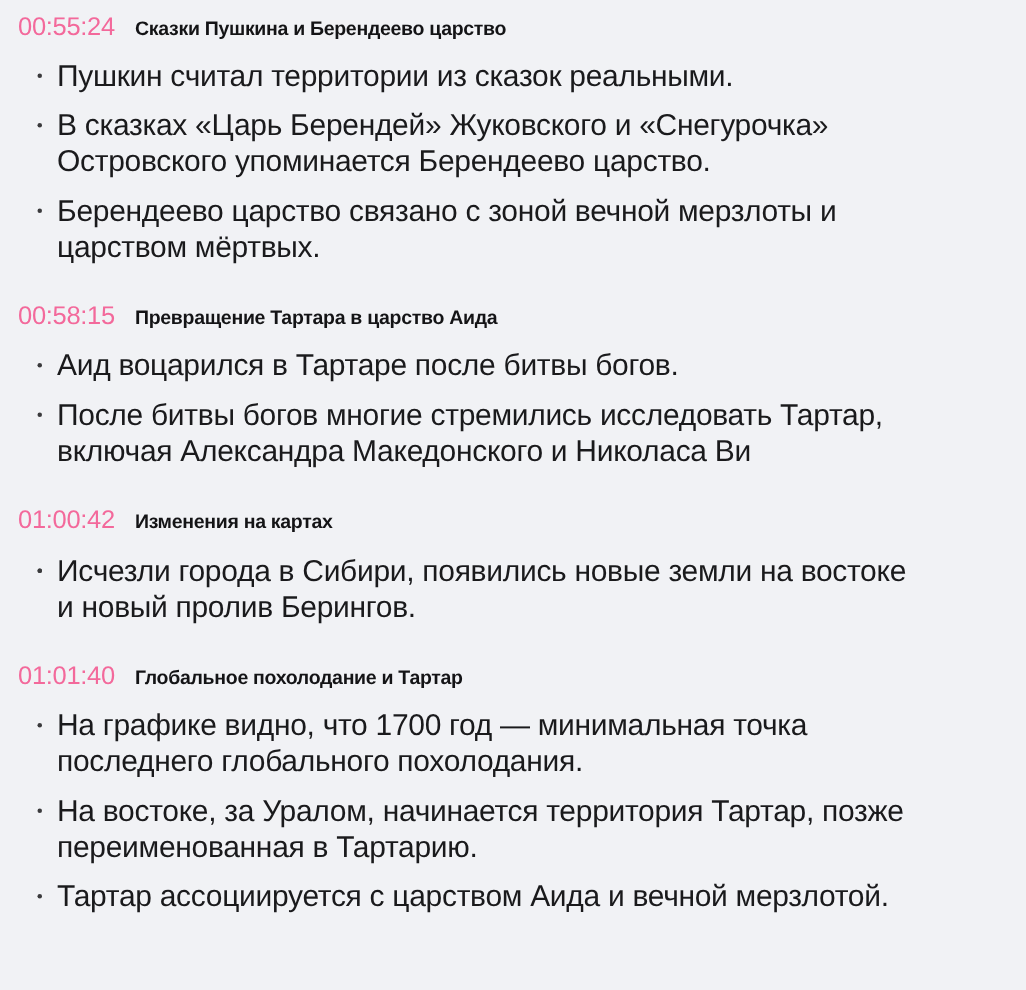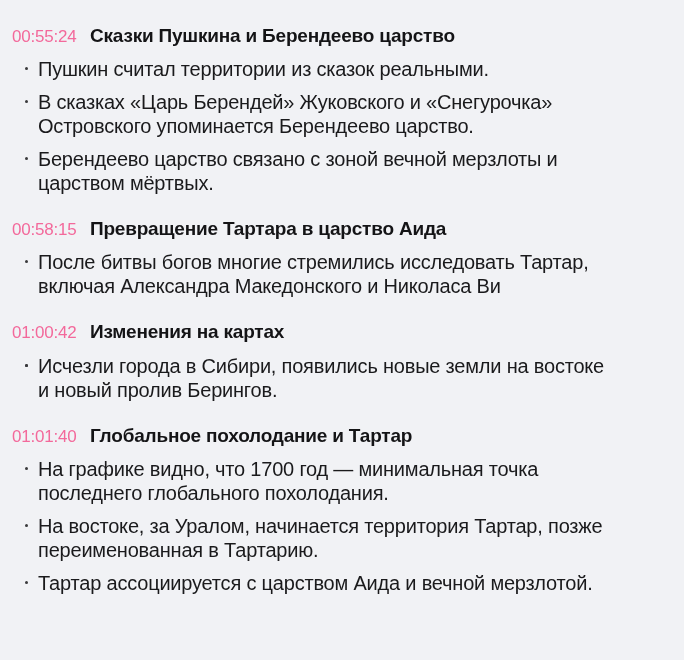--- a/index.html
+++ b/index.html
@@ -12,21 +12,21 @@
     background: #f1f2f5;
     overflow: hidden;
     font-family: "Liberation Sans", "DejaVu Sans", sans-serif;
     color: #1a1a1c;
     -webkit-font-smoothing: antialiased;
   }
   .panel {
     box-sizing: border-box;
     width: 631px;
     height: 660px;
-    padding: 24px 24px 10px 12px;
+    padding: 6px 24px 10px 12px;
   }
   .section { margin-top: 22px; }
   .section:first-child { margin-top: 0; }
   .sec-head {
     display: flex;
     align-items: baseline;
     line-height: 24px;
     margin-bottom: 8px;
   }
   .ts {
@@ -34,21 +34,21 @@
     min-width: 70px;
     margin-right: 8px;
     font-size: 17px;
     letter-spacing: -0.2px;
     color: #f3699b;
     text-decoration: none;
     cursor: pointer;
   }
   .title {
     margin: 0;
-    font-size: 19px;
+    font-size: 13px;
     font-weight: 700;
     letter-spacing: -0.2px;
     color: #141416;
   }
   ul.bullets {
     list-style: none;
     margin: 0;
     padding: 0;
   }
   li.bullet {
@@ -87,20 +87,21 @@
       <li class="bullet"><span class="dot"></span><span>Берендеево царство связано с зоной вечной мерзлоты и царством мёртвых.</span></li>
     </ul>
   </section>
 
   <section class="section">
     <div class="sec-head">
       <a class="ts">00:58:15</a>
       <h2 class="title">Превращение Тартара в царство Аида</h2>
     </div>
     <ul class="bullets">
+      <li class="bullet"><span class="dot"></span><span>Аид воцарился в Тартаре после битвы богов.</span></li>
       <li class="bullet"><span class="dot"></span><span>После битвы богов многие стремились исследовать Тартар, включая Александра Македонского и Николаса Ви</span></li>
     </ul>
   </section>
 
   <section class="section">
     <div class="sec-head">
       <a class="ts">01:00:42</a>
       <h2 class="title">Изменения на картах</h2>
     </div>
     <ul class="bullets">

